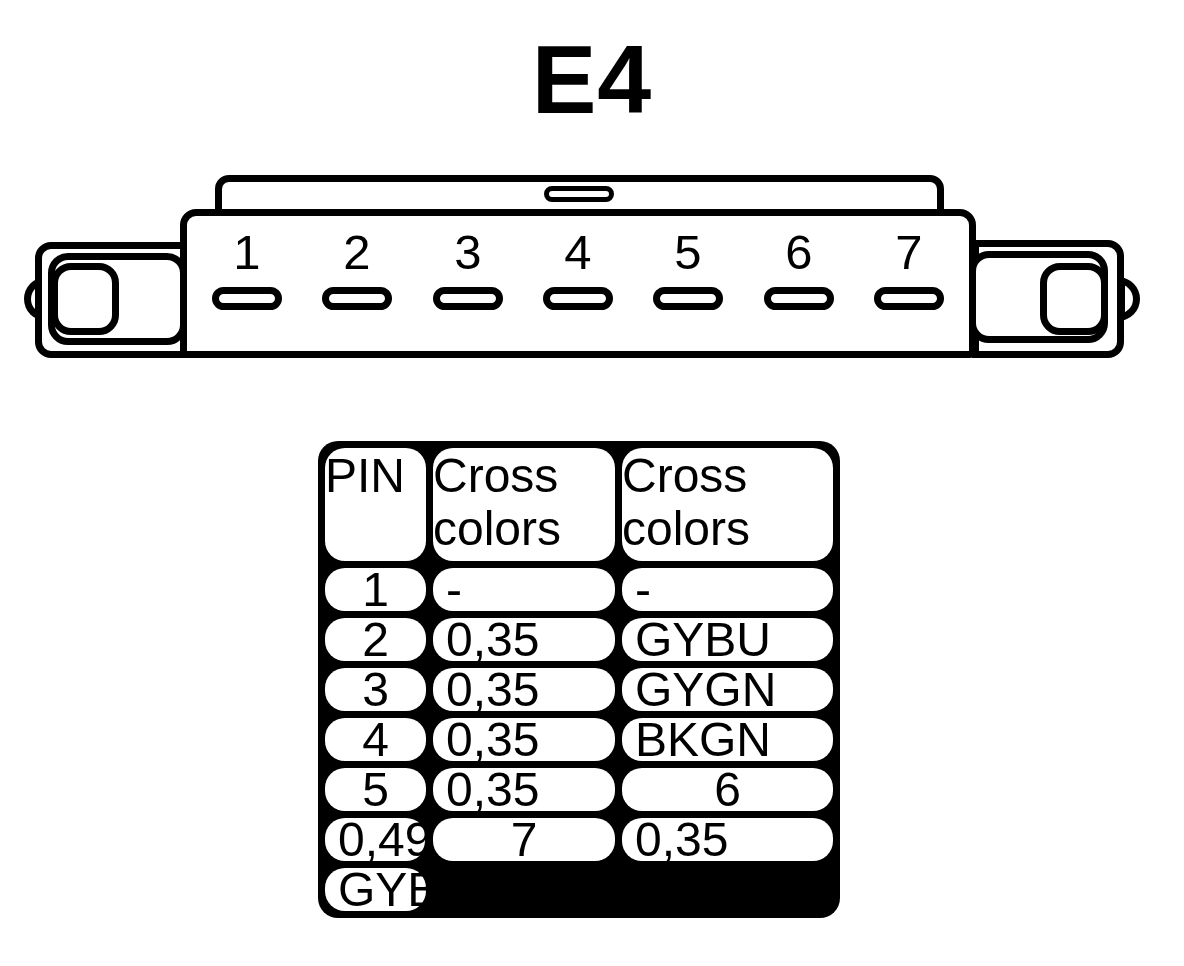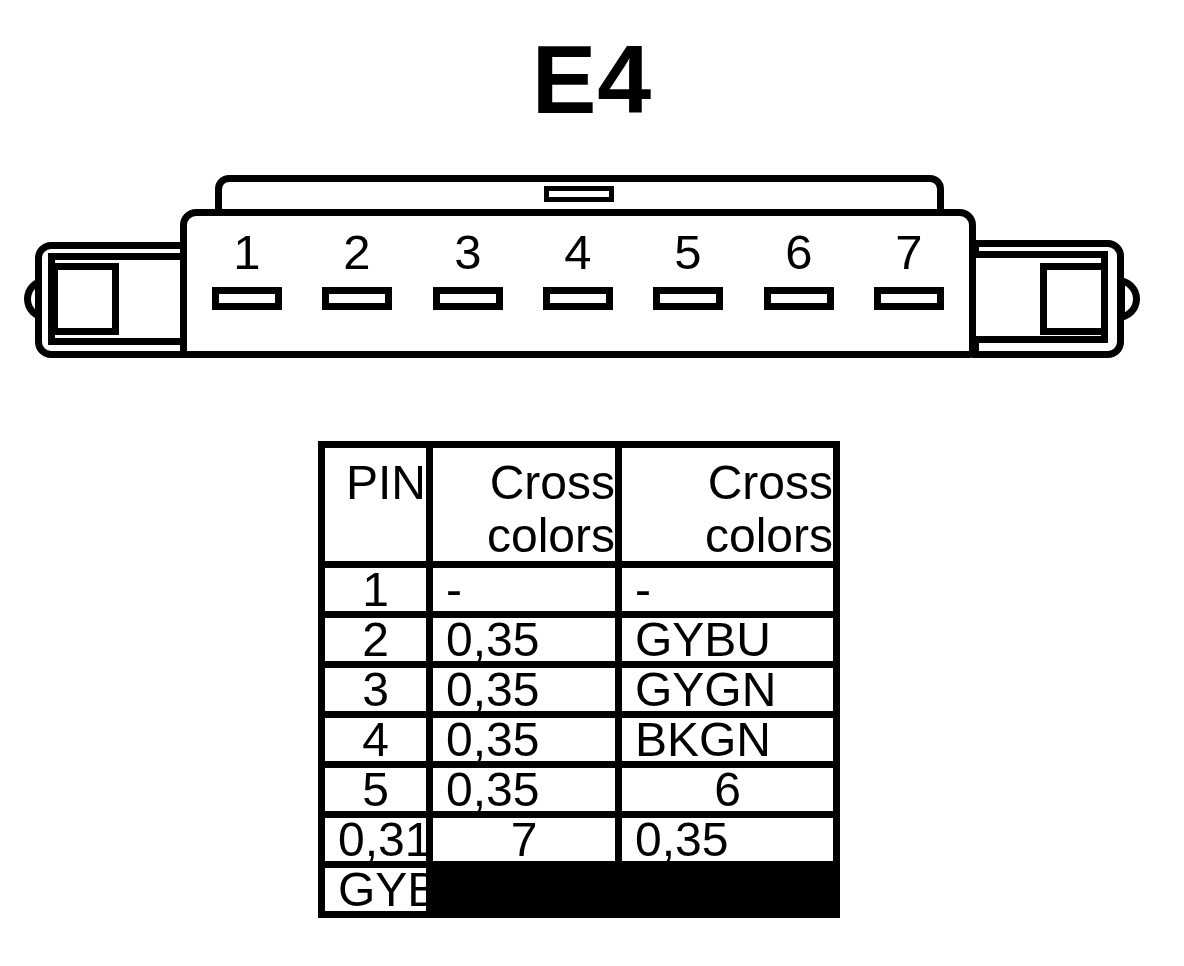--- a/index.html
+++ b/index.html
@@ -1,19 +1,19 @@
 <!DOCTYPE html>
 <html style="--line: #000000; --bg: #ffffff;"><head>
 <meta charset="utf-8">
 <style>
   :root{
     --line:#000000;
     --bg:#ffffff;
   }
-  *{margin:0;padding:0;box-sizing:border-box;}
+  *{margin:0;padding:0;box-sizing:border-box;border-radius:20px;}
   html,body{background:var(--bg);}
   .canvas{
     position:relative;
     width:1184px;height:966px;
     background:var(--bg);
     overflow:hidden;
     font-family:"Liberation Sans",sans-serif;
     color:var(--line);
   }
   
@@ -53,21 +53,21 @@
     grid-template-columns:101px 182px 211px;
     grid-template-rows:113px repeat(7,43px);
     gap:7px;
     padding:7px;
   }
   .cell{
     background:var(--bg);
     font-size:48px;
     overflow:visible;
   }
-  .hc{line-height:53px;text-align:right;padding-top:8px;}
+  .hc{line-height:53px;text-align:left;padding-top:1px;}
   .cell-pin{text-align:center;line-height:44px;}
   .cell-cross,.cell-color{text-align:left;padding-left:13px;line-height:44px;}
 </style>
 </head>
 <body>
 
 <div class="canvas">
 
   <div class="title">E4</div>
 
@@ -113,19 +113,19 @@
       <div class="cell cell-color">GYBU</div>
       <div class="cell cell-pin">3</div>
       <div class="cell cell-cross">0,35</div>
       <div class="cell cell-color">GYGN</div>
       <div class="cell cell-pin">4</div>
       <div class="cell cell-cross">0,35</div>
       <div class="cell cell-color">BKGN</div>
       <div class="cell cell-pin">5</div>
       <div class="cell cell-cross">0,35</div>
       <div class="cell cell-pin">6</div>
-      <div class="cell cell-cross">0,31</div>
+      <div class="cell cell-cross">0,49</div>
       <div class="cell cell-pin">7</div>
       <div class="cell cell-cross">0,35</div>
       <div class="cell cell-color">GYBU</div>
     </div>
 
 </div>
 
 </body></html>

